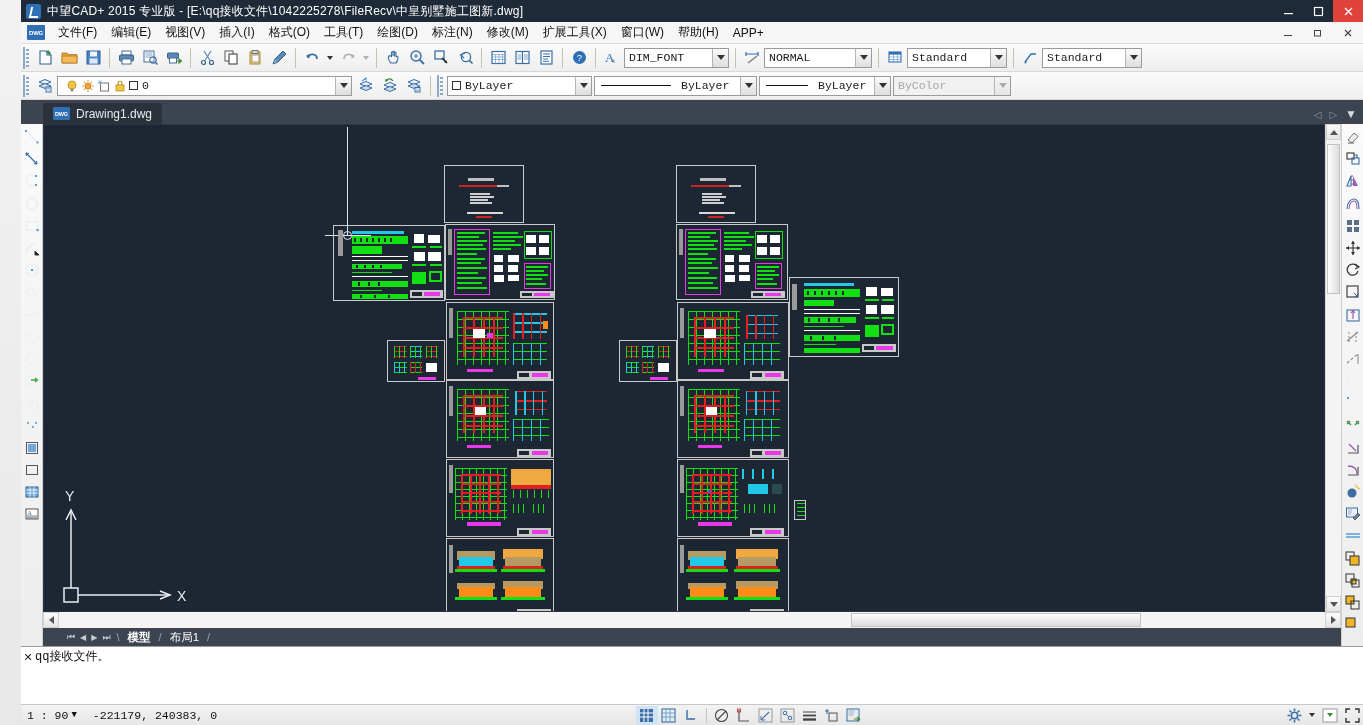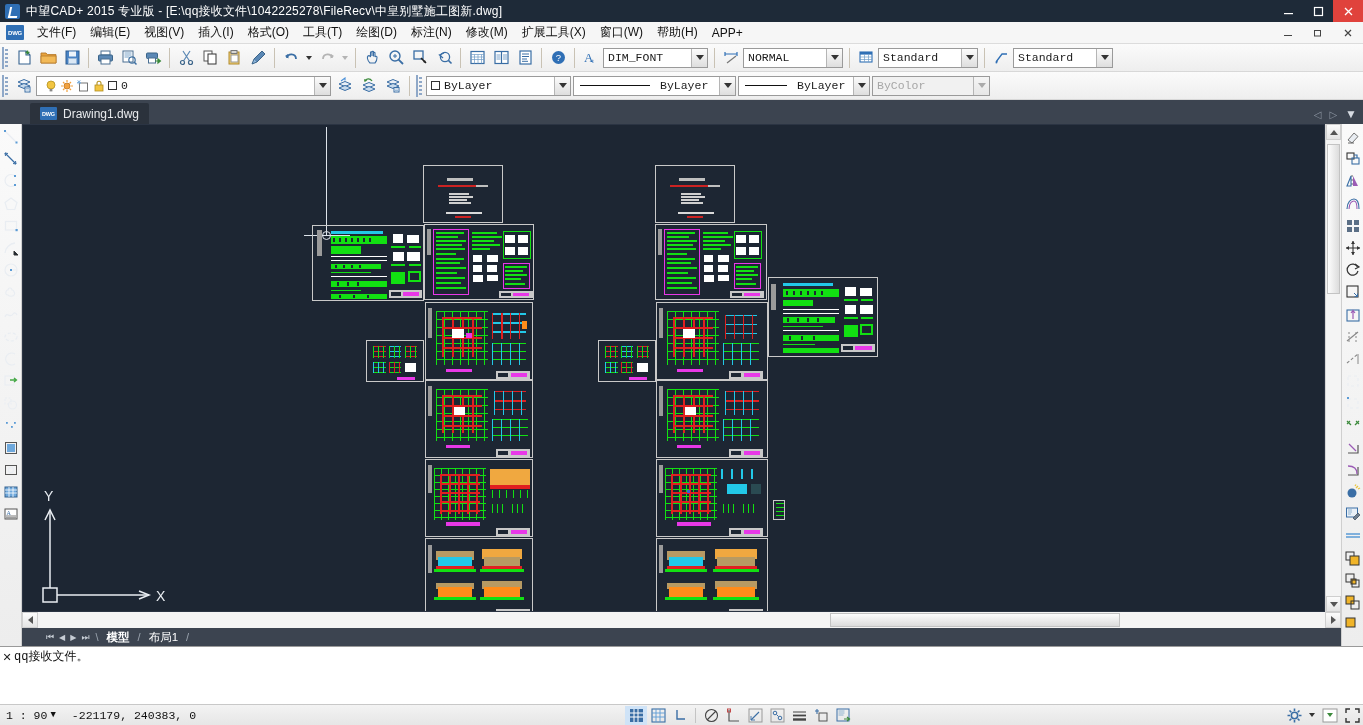--- a/index.html
+++ b/index.html
@@ -2,21 +2,21 @@
 <html><head>
 <meta charset="utf-8">
 <style>
   * { box-sizing: border-box; margin: 0; padding: 0; }
   html, body {
     width: 1363px; height: 725px; overflow: hidden;
     font-family: "Liberation Sans", sans-serif;
     background: #d4d0c8;
   }
   .app { width: 1363px; height: 725px; display: flex; flex-direction: column;
-         background: linear-gradient(#f2f2f2,#e8e8e8); position: relative; }
+         background: linear-gradient(#f2f2f2,#e8e8e8); position: relative; padding-left: 21px; }
 
   
   .titlebar {
     height: 22px; background: #1e2a38; display: flex; align-items: center;
     padding-left: 5px; color: #ffffff; flex: 0 0 22px;
   }
   .title-ico {
     width: 15px; height: 15px; background: #2f6fb5; border-radius: 2px;
     margin-right: 6px; position: relative; flex: 0 0 15px;
   }
@@ -94,21 +94,21 @@
   .lt-line.short { width:42px; }
 
   
   .tabstrip {
     height: 24px; flex: 0 0 24px; background: #3c4450; display: flex; align-items: flex-end;
     padding-left: 22px; position: relative;
   }
   .doc-tab {
     height: 21px; display: flex; align-items: center; gap: 6px; padding: 0 10px;
     font-size: 12px; color: #e8eaed; background: #2b323c; margin-right: 2px;
-    border-top-left-radius: 2px; border-top-right-radius: 2px; margin-left: 8px;
+    border-top-left-radius: 2px; border-top-right-radius: 2px;
   }
   .doc-tab.active { background: #5a6573; color: #fff; font-weight: bold; }
   .dwg-chip {
     width: 17px; height: 13px; background: #2f6fb5; color: #fff; font-size: 5.5px;
     font-weight: bold; display: flex; align-items: center; justify-content: center;
     border-radius: 1px; letter-spacing: -.2px; flex: 0 0 17px;
   }
   .tab-nav { position: absolute; right: 6px; bottom: 3px; display: flex; align-items: center; gap: 8px; }
   .tab-nav .tn { color: #8d96a3; font-size: 10px; }
 
@@ -423,21 +423,21 @@
         </span>
     </div>
     <div class="tb-sep"></div>
 
     <div class="tb-btn">
       <svg width="17" height="17" viewBox="0 0 17 17">
           <path d="M2 3v4M14 3v4M2 5h12" stroke="#2f6fb5" stroke-width="1.2"></path>
           <path d="M4 14 L13 7" stroke="#777" stroke-width="1.2"></path>
         </svg>
     </div>
-    <div class="combo" style="width:100px">
+    <div class="combo" style="width:108px">
       <span class="cval">NORMAL</span>
       <span class="carrow">
           <span class="tri-down"></span>
         </span>
     </div>
     <div class="tb-sep"></div>
 
     <div class="tb-btn">
       <svg width="17" height="17" viewBox="0 0 17 17">
           <rect x="2" y="3" width="12" height="10" fill="#fff" stroke="#2f6fb5" stroke-width="1.1"></rect>

